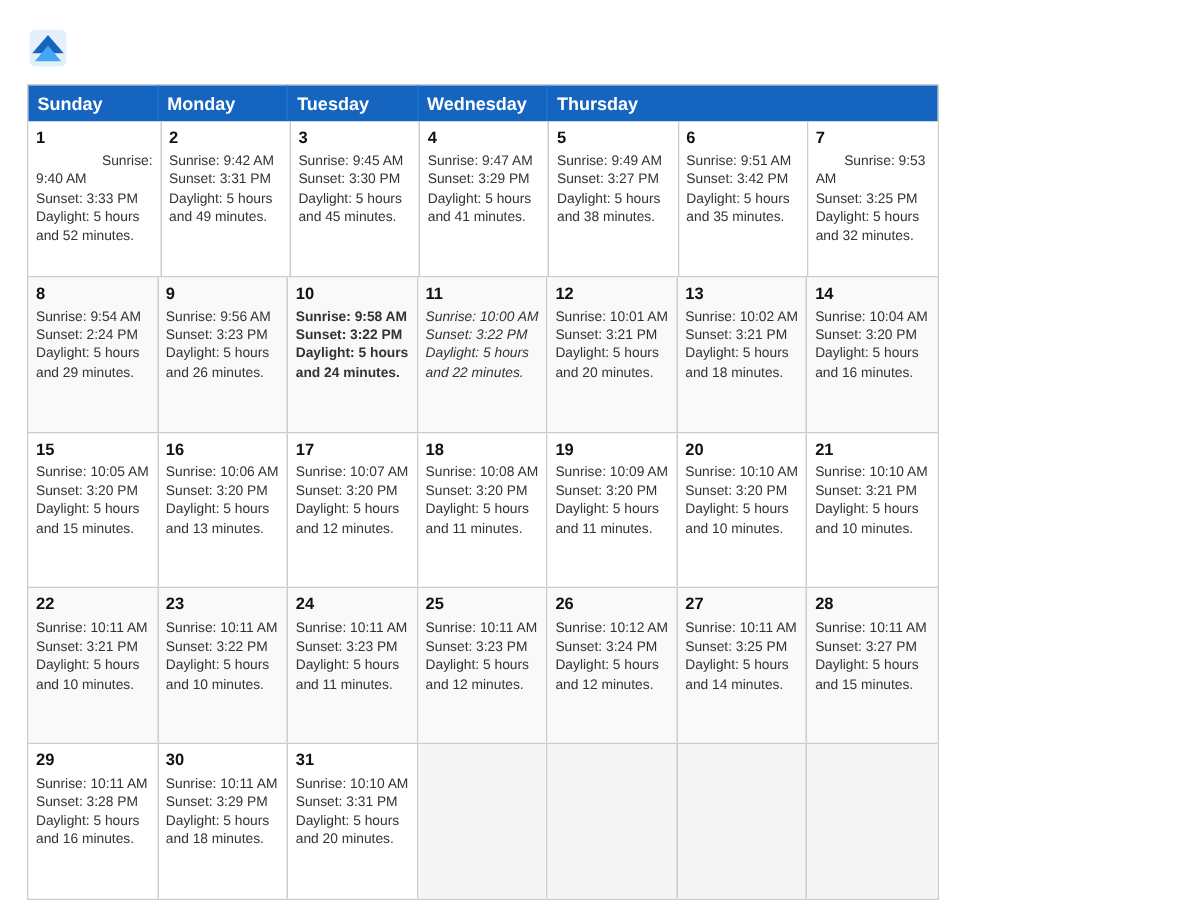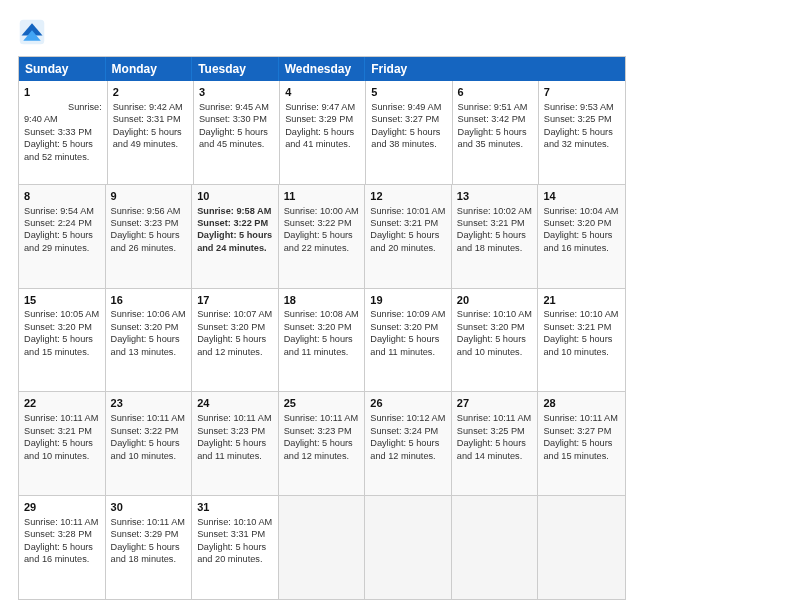--- a/index.html
+++ b/index.html
@@ -125,21 +125,21 @@
       <div class="location"></div>
     </div>
   </div>
 
   <div class="calendar">
     <div class="cal-header">
     <div class="cal-header-cell">Sunday</div>
         <div class="cal-header-cell">Monday</div>
         <div class="cal-header-cell">Tuesday</div>
         <div class="cal-header-cell">Wednesday</div>
-        <div class="cal-header-cell">Friday</div>
+        <div class="cal-header-cell">Thursday</div>
       </div>
     <div class="cal-body">
     <div class="cal-row">
           <div class="cal-cell"><span class="day-num">1</span><span style="white-space: pre-line; margin-left: 44px;">Sunrise: 9:40 AM
 Sunset: 3:33 PM
 Daylight: 5 hours
 and 52 minutes.</span></div>
           <div class="cal-cell"><span class="day-num">2</span><span style="white-space: pre-line;">Sunrise: 9:42 AM
 Sunset: 3:31 PM
 Daylight: 5 hours
@@ -153,39 +153,39 @@
 Daylight: 5 hours
 and 41 minutes.</span></div>
           <div class="cal-cell"><span class="day-num">5</span><span style="white-space: pre-line;">Sunrise: 9:49 AM
 Sunset: 3:27 PM
 Daylight: 5 hours
 and 38 minutes.</span></div>
           <div class="cal-cell"><span class="day-num">6</span><span style="white-space: pre-line;">Sunrise: 9:51 AM
 Sunset: 3:42 PM
 Daylight: 5 hours
 and 35 minutes.</span></div>
-          <div class="cal-cell"><span class="day-num">7</span><span style="white-space: pre-line;">Sunrise: 9:53 AM
+          <div class="cal-cell"><span class="day-num">7</span><span style="white-space: pre-line; margin-left: 19px;">Sunrise: 9:53 AM
 Sunset: 3:25 PM
 Daylight: 5 hours
 and 32 minutes.</span></div>
         </div>
         <div class="cal-row">
           <div class="cal-cell"><span class="day-num">8</span><span style="white-space: pre-line;">Sunrise: 9:54 AM
 Sunset: 2:24 PM
 Daylight: 5 hours
 and 29 minutes.</span></div>
           <div class="cal-cell"><span class="day-num">9</span><span style="white-space: pre-line;">Sunrise: 9:56 AM
 Sunset: 3:23 PM
 Daylight: 5 hours
 and 26 minutes.</span></div>
           <div class="cal-cell"><span class="day-num">10</span><span style="white-space: pre-line; font-weight: bold;">Sunrise: 9:58 AM
 Sunset: 3:22 PM
 Daylight: 5 hours
 and 24 minutes.</span></div>
-          <div class="cal-cell"><span class="day-num">11</span><span style="white-space: pre-line;">Sunrise: 10:00 AM
+          <div class="cal-cell"><span class="day-num">11</span><span style="white-space: pre-line; font-style: italic;">Sunrise: 10:00 AM
 Sunset: 3:22 PM
 Daylight: 5 hours
 and 22 minutes.</span></div>
           <div class="cal-cell"><span class="day-num">12</span><span style="white-space: pre-line;">Sunrise: 10:01 AM
 Sunset: 3:21 PM
 Daylight: 5 hours
 and 20 minutes.</span></div>
           <div class="cal-cell"><span class="day-num">13</span><span style="white-space: pre-line;">Sunrise: 10:02 AM
 Sunset: 3:21 PM
 Daylight: 5 hours

